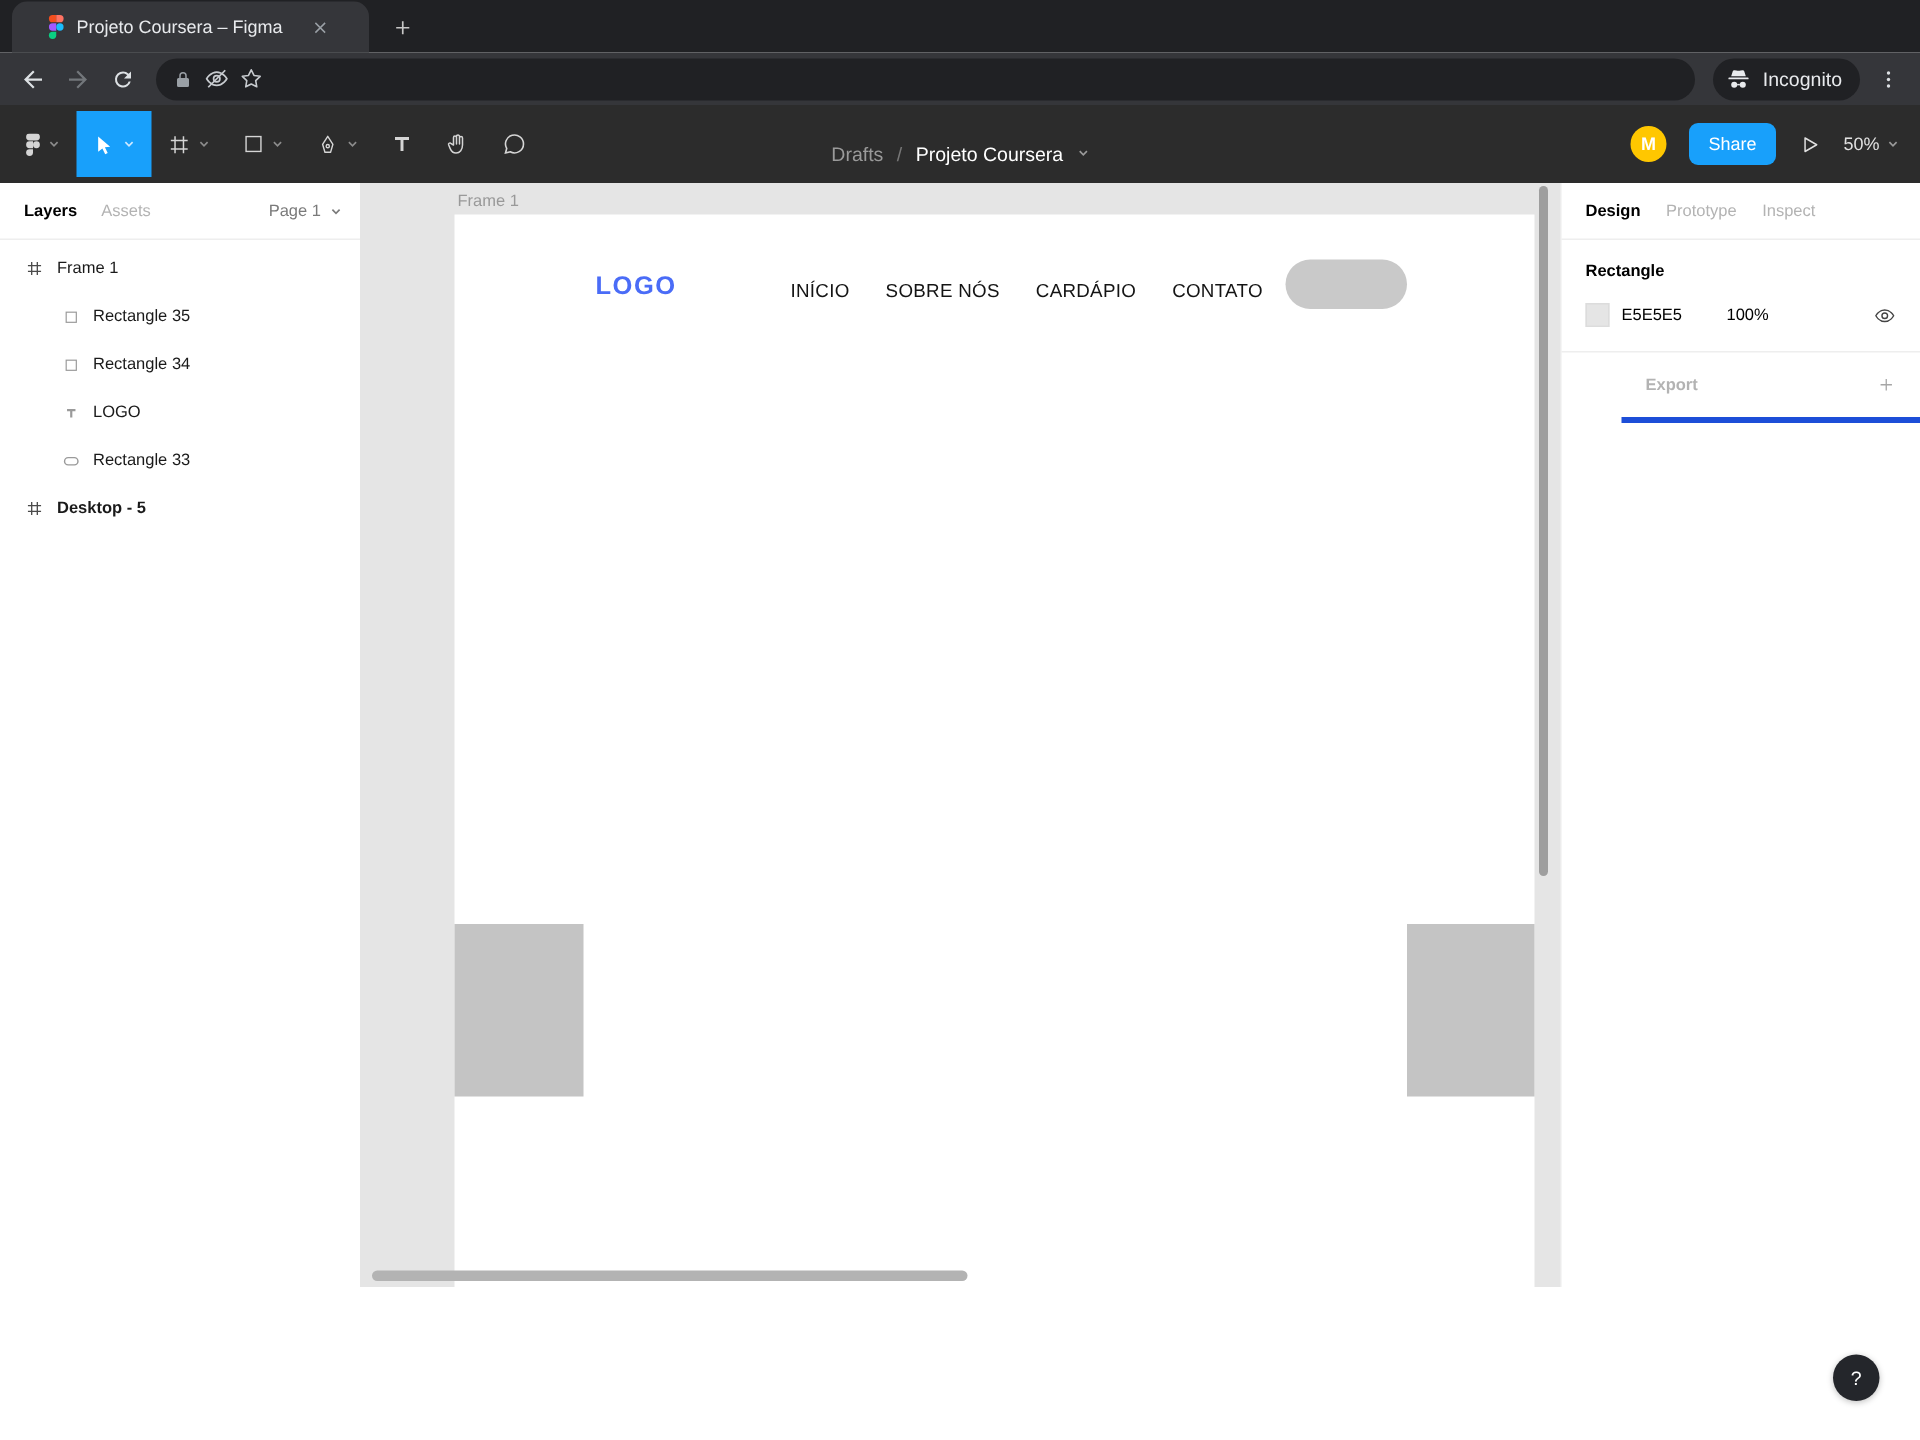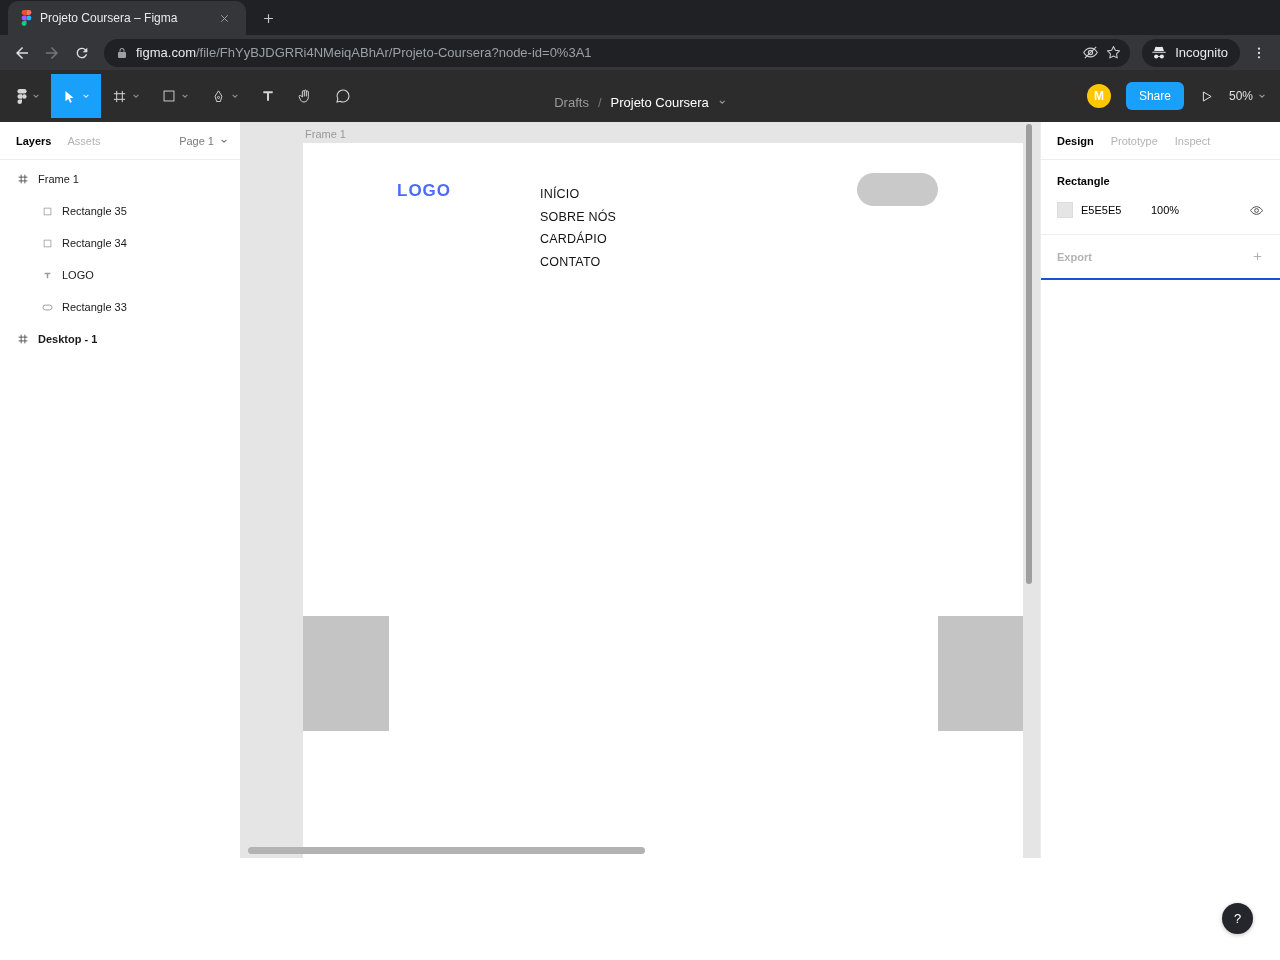--- a/index.html
+++ b/index.html
@@ -2,21 +2,21 @@
 <html><head>
 <meta charset="utf-8">
 <style>
   *{margin:0;padding:0;box-sizing:border-box;}
   html,body{width:1280px;height:960px;}
   body{font-family:"Liberation Sans",sans-serif;overflow:hidden;background:#fff;position:relative;}
   svg{display:block;}
 
   
   .tab-strip{height:35px;background:#202124;display:flex;align-items:flex-end;padding-left:8px;}
-  .tab{width:238px;height:34px;background:#35363a;border-radius:10px 10px 0 0;display:flex;align-items:center;gap:8px;padding:0 13px;}
+  .tab{width:238px;height:34px;background:#35363a;border-radius:10px 10px 0 0;display:flex;align-items:center;gap:8px;padding:0 24px;}
   .tab-title{flex:1;font-size:12px;color:#e8eaed;white-space:nowrap;overflow:hidden;}
   .tab-close{width:17px;height:17px;display:flex;align-items:center;justify-content:center;color:#9aa0a6;border-radius:50%;}
   .new-tab{width:28px;height:28px;margin:0 0 3px 8px;display:flex;align-items:center;justify-content:center;color:#c7c7c7;}
 
   .addr{height:35px;background:#35363a;display:flex;align-items:center;padding:0 8px;gap:2px;}
   .nav-btn{width:28px;height:28px;border-radius:50%;display:flex;align-items:center;justify-content:center;color:#dde1e4;flex:0 0 auto;}
   .nav-btn.disabled{color:#73777b;}
   .url-box{flex:1;height:28px;background:#202124;border-radius:14px;display:flex;align-items:center;gap:8px;padding:0 8px 0 12px;margin:0 6px;min-width:0;}
   .lock{color:#9aa0a6;flex:0 0 auto;}
   .url-text{flex:1;font-size:13px;white-space:nowrap;overflow:hidden;min-width:0;}
@@ -57,39 +57,39 @@
   .row{height:32px;display:flex;align-items:center;gap:9px;padding-left:17px;font-size:11px;color:#1a1a1a;}
   .row.child{padding-left:41px;}
   .lic{width:12px;display:flex;align-items:center;justify-content:center;color:#9a9a9a;flex:0 0 auto;}
   .row.top .lic{color:#4a4a4a;}
   .row.bold{font-weight:700;}
 
   .canvas{flex:1;position:relative;background:#e5e5e5;overflow:hidden;}
   .frame-tag{position:absolute;left:65px;top:6px;font-size:11px;color:#999;}
   .dframe{position:absolute;left:63px;top:21px;width:720px;height:calc(100% - 21px);background:#fff;}
   .dlogo{position:absolute;left:94px;top:39px;font-size:17px;font-weight:800;letter-spacing:1px;color:#4a6cf7;line-height:1;}
-  .dnav{position:absolute;left:237px;top:45px;display:flex;gap:10px;font-size:12.5px;font-weight:500;color:#141414;letter-spacing:0.2px;line-height:1;flex-direction:column;}
+  .dnav{position:absolute;left:224px;top:45px;display:flex;gap:24px;font-size:12.5px;font-weight:500;color:#141414;letter-spacing:0.2px;line-height:1;}
   .dpill{position:absolute;left:554px;top:30px;width:81px;height:33px;border-radius:17px;background:#c9c9c9;}
   .ph-l{position:absolute;left:0;top:473px;width:86px;height:115px;background:#c4c4c4;}
   .ph-r{position:absolute;left:635px;top:473px;width:85px;height:115px;background:#c4c4c4;}
   .vsb{position:absolute;right:8px;top:2px;width:6px;height:460px;border-radius:3px;background:#9e9e9e;}
   .hsb{position:absolute;left:8px;bottom:4px;width:397px;height:7px;border-radius:3.5px;background:#b3b3b3;}
 
   .rpanel{width:240px;background:#fff;border-left:1px solid #ececec;position:relative;}
   .rp-tabs{height:38px;display:flex;align-items:center;gap:17px;padding:0 16px;font-size:11px;border-bottom:1px solid #eee;}
   .rp-tab-active{color:#000;font-weight:600;}
   .rp-tab{color:#b3b3b3;}
   .sec{padding:15px 16px 16px;border-bottom:1px solid #eee;}
   .sec-title{font-size:11px;font-weight:600;color:#000;}
   .bgrow{display:flex;align-items:center;margin-top:15px;font-size:11px;color:#000;}
   .swatch{width:16px;height:16px;border:1px solid #dcdcdc;background:#e5e5e5;margin-right:8px;flex:0 0 auto;}
   .hexv{width:56px;}
   .opv{margin-left:14px;text-align:center;}
   .eyeb{margin-left:auto;color:#444;display:flex;}
-  .exp{display:flex;align-items:center;justify-content:space-between;padding:15px 16px;border-bottom:2px solid #1d4ed8;}
+  .exp{display:flex;align-items:center;justify-content:space-between;padding:15px 16px;border-bottom:4px solid #1d4ed8;margin-left:40px;}
   .exp-title{font-size:11px;font-weight:600;color:#b3b3b3;}
   .plus{color:#a6a6a6;display:flex;}
 
   .help{position:absolute;right:27px;bottom:26px;width:31px;height:31px;border-radius:50%;background:#24262b;color:#fff;font-size:13px;display:flex;align-items:center;justify-content:center;box-shadow:0 1px 4px rgba(0,0,0,.25);}
 </style>
 </head>
 <body>
 
 <div class="tab-strip">
   <div class="tab">
@@ -131,21 +131,20 @@
     <svg width="16" height="16" viewBox="0 0 24 24" fill="currentColor">
         <path d="M17.65 6.35A7.96 7.96 0 0 0 12 4a8 8 0 1 0 7.73 10h-2.08A6 6 0 1 1 12 6c1.66 0 3.14.69 4.22 1.78L13 11h7V4l-2.35 2.35z"></path>
       </svg>
   </div>
   <div class="url-box">
     <span class="lock">
       <svg width="12" height="14" viewBox="0 0 24 24" fill="currentColor">
           <path d="M18 10h-1V7A5 5 0 0 0 7 7v3H6a2 2 0 0 0-2 2v8a2 2 0 0 0 2 2h12a2 2 0 0 0 2-2v-8a2 2 0 0 0-2-2zM9 7a3 3 0 0 1 6 0v3H9V7z"></path>
         </svg>
     </span>
-    <span class="url-text"><span class="url-domain">figma.com</span><span class="url-path">/file/FhYyBJDGRRi4NMeiqABhAr/Projeto-Coursera?node-id=0%3A1</span></span>
     <span class="url-act">
       <span>
         <svg width="17" height="17" viewBox="0 0 24 24" fill="none" stroke="currentColor" stroke-width="1.6">
             <path d="M2.5 12S6 5.8 12 5.8 21.5 12 21.5 12 18 18.2 12 18.2 2.5 12 2.5 12z"></path>
             <circle cx="12" cy="12" r="3"></circle>
             <path d="M4 20 20 4"></path>
           </svg>
       </span>
       <span>
         <svg width="17" height="17" viewBox="0 0 24 24" fill="none" stroke="currentColor" stroke-width="1.5" stroke-linejoin="round">
@@ -330,21 +329,21 @@
             </svg>
         </span>
         <span>Rectangle 33</span>
       </div>
       <div class="row top bold">
         <span class="lic">
           <svg width="10" height="10" viewBox="0 0 16 16" fill="none" stroke="currentColor" stroke-width="1.4">
               <path d="M5 1v14M11 1v14M1 5h14M1 11h14"></path>
             </svg>
         </span>
-        <span>Desktop - 1</span>
+        <span>Desktop - 5</span>
       </div>
     </div>
   </div>
 
   <div class="canvas">
     <div class="frame-tag">Frame 1</div>
     <div class="dframe">
       <div class="dlogo">LOGO</div>
       <div class="dnav">
         <span>INÍCIO</span>

